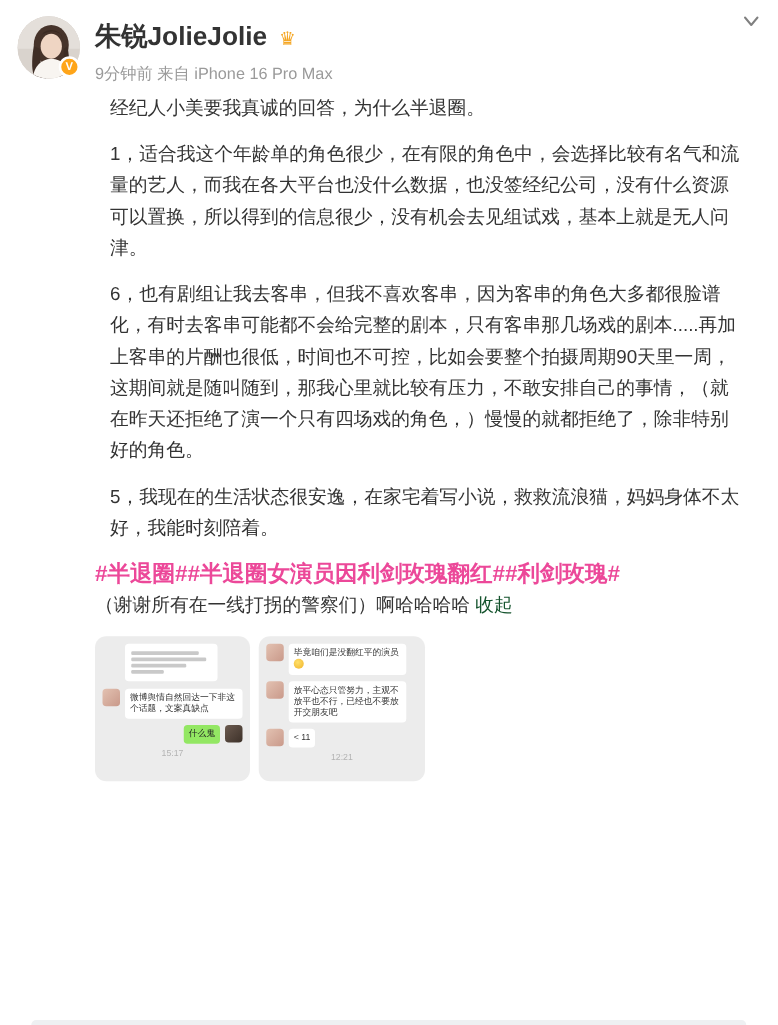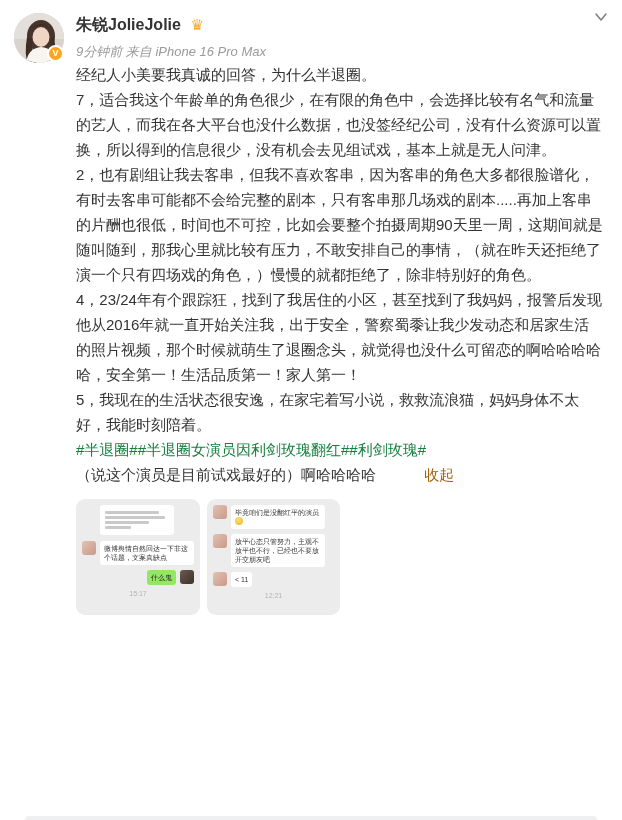--- a/index.html
+++ b/index.html
@@ -5,31 +5,31 @@
   html,body{margin:0;padding:0;background:#fff;}
   .page{position:relative;width:622px;height:820px;background:#fff;overflow:hidden;
         font-family:"Liberation Sans","DejaVu Sans",sans-serif;color:#333;}
   
   .avatar{position:absolute;left:14px;top:13px;width:50px;height:50px;border-radius:50%;
           overflow:hidden;background:#dcd6d0;cursor:pointer;}
   .vbadge{position:absolute;left:47px;top:45px;width:17px;height:17px;border-radius:50%;
           background:#ffa519;border:2px solid #fff;box-sizing:border-box;
           color:#fff;font-size:9px;font-weight:bold;text-align:center;line-height:13px;}
   .hdr{position:absolute;left:76px;top:15px;}
-  .uname{font-size:16px;font-weight:700;color:#333;cursor:pointer;}
+  .uname{font-size:21px;font-weight:700;color:#333;cursor:pointer;}
   .crown{color:#f5a623;font-size:15px;margin-left:5px;}
-  .meta{margin-top:7px;font-size:13px;color:#9a9a9a;font-style:italic;}
+  .meta{margin-top:7px;font-size:13px;color:#9a9a9a;}
   .chev{position:absolute;top:8px;right:12px;cursor:pointer;}
   
   .content{position:absolute;left:76px;top:62px;width:528px;}
   .ptxt{font-size:15px;line-height:25px;color:#333;word-break:break-all;}
-  .ptxt p{margin:0;}
-  .tagline{font-size:15px;line-height:25px;color:#15803d;cursor:pointer;word-break:break-all;}
+  .ptxt p{margin:12px;}
+  .tagline{font-size:18px;line-height:25px;color:#ec4899;cursor:pointer;word-break:break-all;font-weight:bold;}
   .closing{font-size:15px;line-height:25px;color:#333;}
-  .linkorange{color:#a16207;cursor:pointer;text-decoration:none;margin-left:44px;}
+  .linkorange{color:#14532d;cursor:pointer;text-decoration:none;}
   .emoji-face{display:inline-block;width:15px;height:15px;border-radius:50%;vertical-align:-2px;
       background:radial-gradient(circle at 40% 30%,#ffe588,#f7c843);position:relative;}
   .emoji-face::before,.emoji-face::after{content:"";position:absolute;top:6px;width:4px;height:2px;
       border-radius:2px;background:#7a5b16;}
   .emoji-face::before{left:2px;transform:rotate(12deg);}
   .emoji-face::after{right:2px;transform:rotate(-12deg);}
   .mini-emoji{display:inline-block;width:8px;height:8px;border-radius:50%;
       background:radial-gradient(circle at 40% 35%,#ffe06a,#f0b32a);vertical-align:-1px;}
   
   .chat-row{display:flex;gap:7px;margin-top:12px;}
@@ -79,28 +79,27 @@
     <div>
       <span class="uname">朱锐JolieJolie</span>
       <span class="crown">♛</span>
     </div>
     <div class="meta">9分钟前 来自 iPhone 16 Pro Max</div>
   </div>
 
   <div class="content">
     <div class="ptxt" id="paragraphs">
         <p>经纪人小美要我真诚的回答，为什么半退圈。</p>
-        <p>7，适合我这个年龄单的角色很少，在有限的角色中，会选择比较有名气和流量的艺人，而我在各大平台也没什么数据，也没签经纪公司，没有什么资源可以置换，所以得到的信息很少，没有机会去见组试戏，基本上就是无人问津。</p>
-        <p>2，也有剧组让我去客串，但我不喜欢客串，因为客串的角色大多都很脸谱化，有时去客串可能都不会给完整的剧本，只有客串那几场戏的剧本.....再加上客串的片酬也很低，时间也不可控，比如会要整个拍摄周期90天里一周，这期间就是随叫随到，那我心里就比较有压力，不敢安排自己的事情，（就在昨天还拒绝了演一个只有四场戏的角色，）慢慢的就都拒绝了，除非特别好的角色。</p>
-        <p>4，23/24年有个跟踪狂，找到了我居住的小区，甚至找到了我妈妈，报警后发现他从2016年就一直开始关注我，出于安全，警察蜀黍让我少发动态和居家生活的照片视频，那个时候就萌生了退圈念头，就觉得也没什么可留恋的啊哈哈哈哈哈，安全第一！生活品质第一！家人第一！</p>
+        <p>1，适合我这个年龄单的角色很少，在有限的角色中，会选择比较有名气和流量的艺人，而我在各大平台也没什么数据，也没签经纪公司，没有什么资源可以置换，所以得到的信息很少，没有机会去见组试戏，基本上就是无人问津。</p>
+        <p>6，也有剧组让我去客串，但我不喜欢客串，因为客串的角色大多都很脸谱化，有时去客串可能都不会给完整的剧本，只有客串那几场戏的剧本.....再加上客串的片酬也很低，时间也不可控，比如会要整个拍摄周期90天里一周，这期间就是随叫随到，那我心里就比较有压力，不敢安排自己的事情，（就在昨天还拒绝了演一个只有四场戏的角色，）慢慢的就都拒绝了，除非特别好的角色。</p>
         <p>5，我现在的生活状态很安逸，在家宅着写小说，救救流浪猫，妈妈身体不太好，我能时刻陪着。</p>
       </div>
     <div class="tagline">#半退圈##半退圈女演员因利剑玫瑰翻红##利剑玫瑰#</div>
     <div class="closing">
-      <span>（说这个演员是目前试戏最好的）啊哈哈哈哈 </span><a class="linkorange">收起</a>
+      <span>（谢谢所有在一线打拐的警察们）啊哈哈哈哈 </span><a class="linkorange">收起</a>
     </div>
 
     <div class="chat-row" id="chatrow">
         <div class="chat-img" style="width: 124px;">
           <div class="card-bubble">
             <div class="bar" style="width: 54px;"></div>
             <div class="bar" style="width: 60px;"></div>
             <div class="bar" style="width: 44px;"></div>
             <div class="bar" style="width: 26px;"></div>
           </div>

